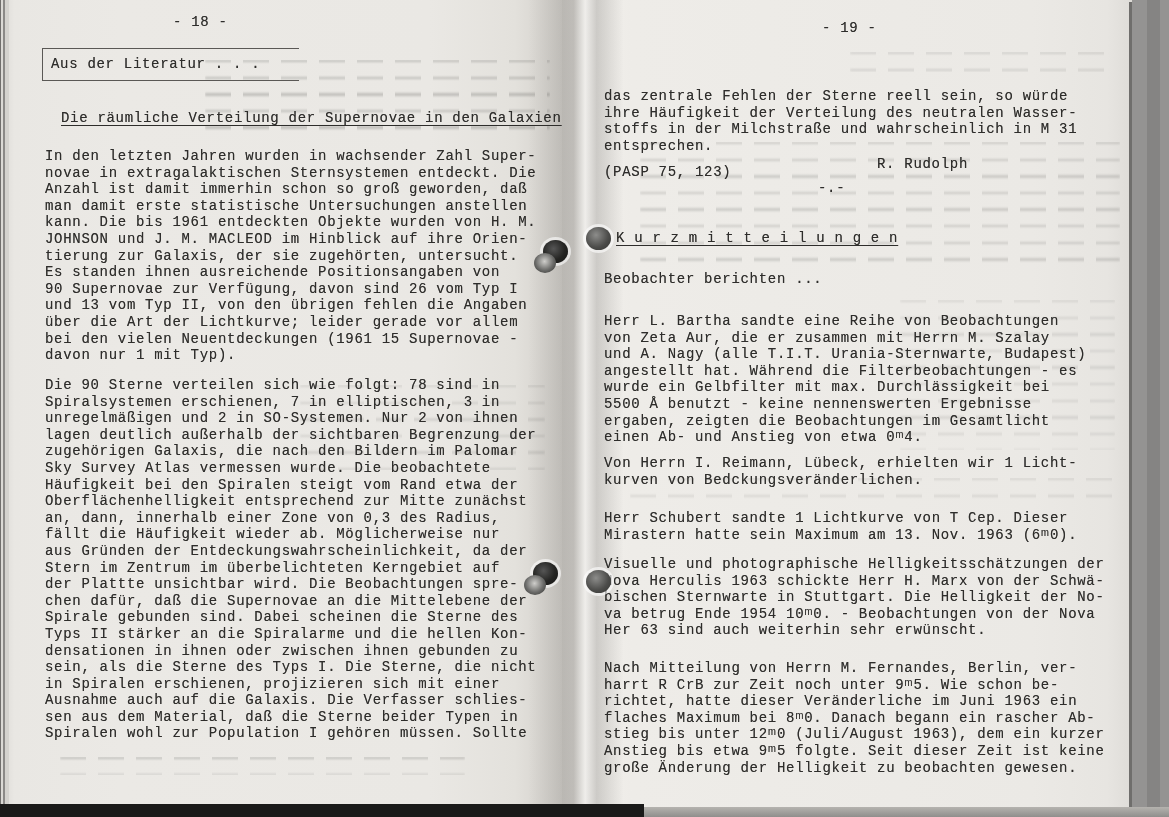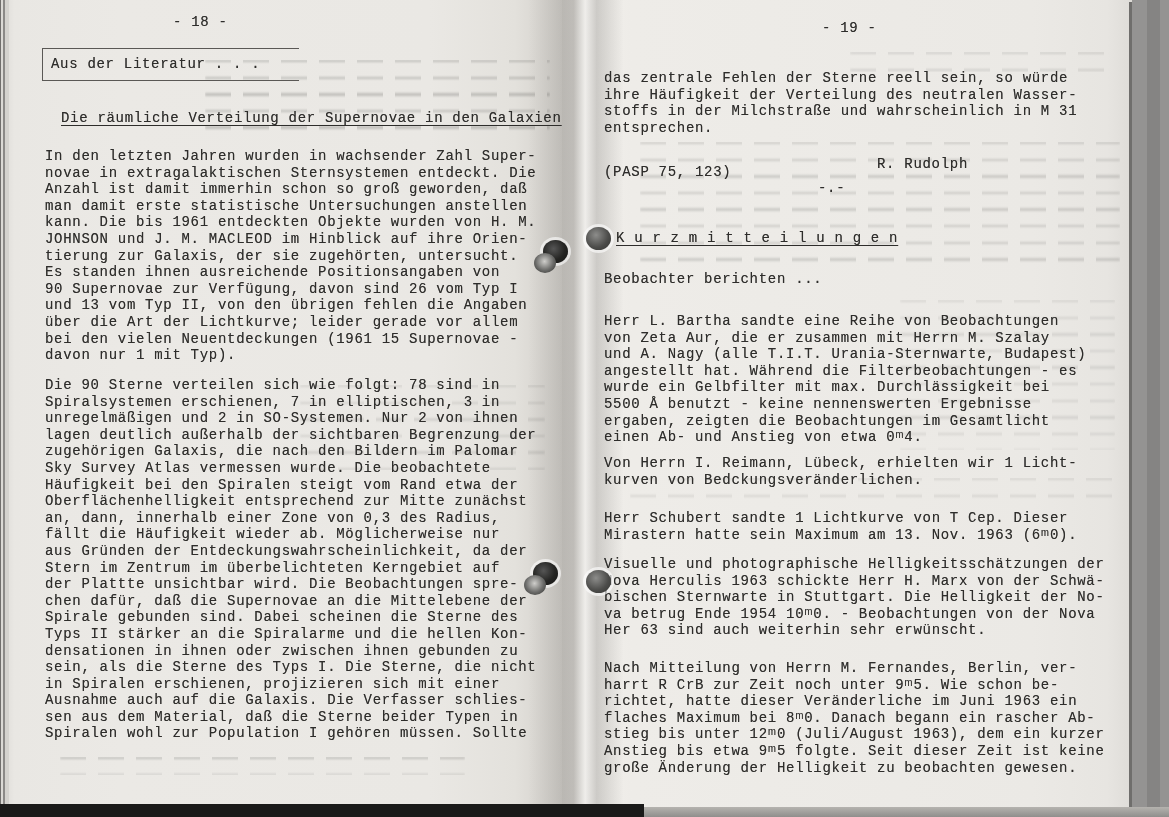--- a/index.html
+++ b/index.html
@@ -130,21 +130,21 @@
 Typs II stärker an die Spiralarme und die hellen Kon-
 densationen in ihnen oder zwischen ihnen gebunden zu
 sein, als die Sterne des Typs I. Die Sterne, die nicht
 in Spiralen erschienen, projizieren sich mit einer
 Ausnahme auch auf die Galaxis.  Die Verfasser schlies-
 sen aus dem Material, daß die Sterne beider Typen in
 Spiralen wohl zur Population I gehören müssen. Sollte</div>
 
 <div class="t" style="left:822px;top:20px">- 19 -</div>
 
-<div class="t" style="left:604px;top:70px;width:520px">das zentrale Fehlen der Sterne reell sein, so würde
+<div class="t" style="left:604px;top:88px;width:520px">das zentrale Fehlen der Sterne reell sein, so würde
 ihre Häufigkeit der Verteilung des neutralen Wasser-
 stoffs in der Milchstraße und wahrscheinlich in M 31
 entsprechen.</div>
 
 <div class="t" style="left:604px;top:164px">(PASP 75, 123)</div>
 
 <div class="t" style="left:877px;top:156px">R. Rudolph</div>
 
 <div class="t" style="left:818px;top:180px">-.-</div>
 

